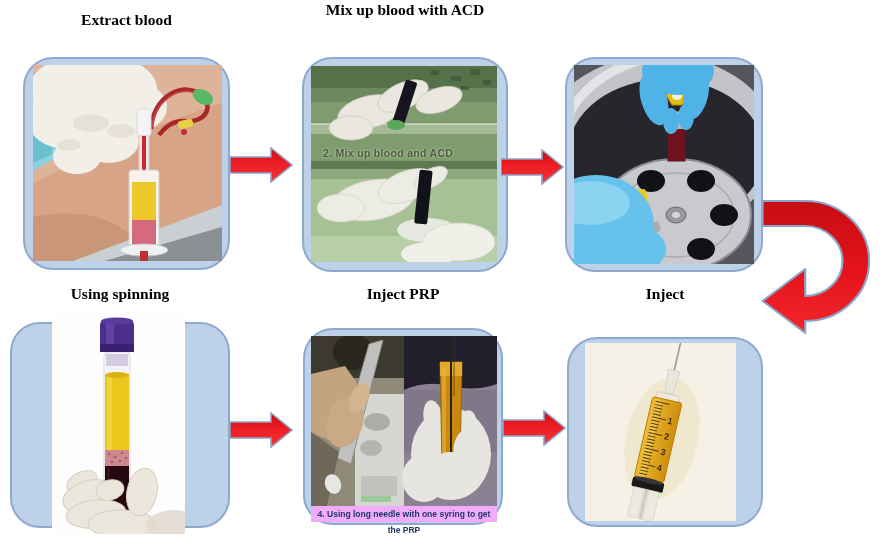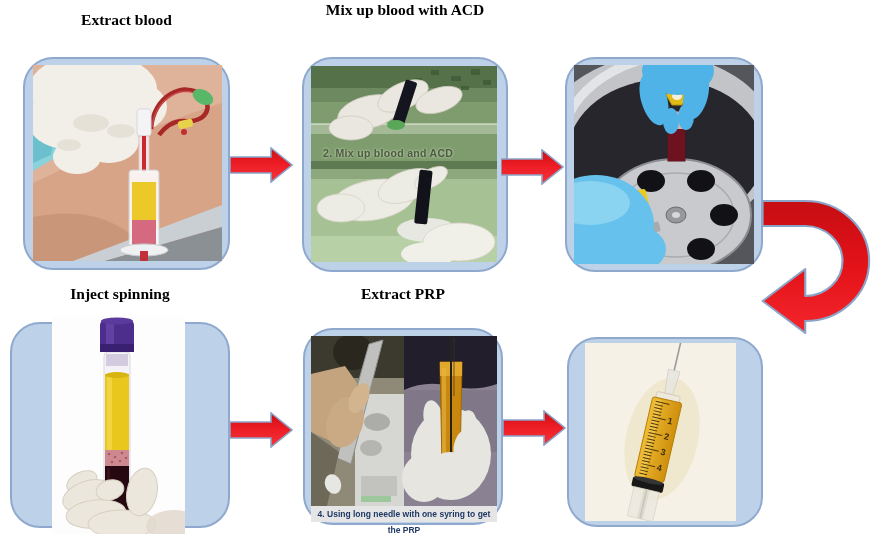--- a/index.html
+++ b/index.html
@@ -9,31 +9,32 @@
               font-size:15.5px;color:#000;text-align:center;white-space:nowrap;}
   .panel{position:absolute;background:var(--panel_fill,#BDD1E8);
          border:2.5px solid var(--panel_border,#8FA9CE);border-radius:30px;box-sizing:border-box;text-decoration:underline;}
   .photo{position:absolute;}
   .photo svg{display:block;}
   .arrow{position:absolute;}
   .caption-acd{position:absolute;left:7px;top:88px;width:186px;text-align:left;padding-left:12px;
                box-sizing:border-box;font-size:10.5px;font-weight:bold;color:#4E5A42;
                text-shadow:0 0 3px rgba(222,236,206,0.9);letter-spacing:.3px;}
   .caption-prp{position:absolute;left:6px;top:176px;width:186px;height:16px;line-height:16px;
-               background:#e5e5e5;text-align:center;font-size:8.5px;font-weight:bold;color:#1F3864;}
+               background:#f0abfc;text-align:center;font-size:8.5px;font-weight:bold;color:#1F3864;}
 </style>
 </head>
 <body>
 
 <div class="canvas">
 
   <div class="step-title" style="left:23px;top:11px;width:207px">Extract blood</div>
   <div class="step-title" style="left:302px;top:1px;width:206px">Mix up blood with ACD</div>
-  <div class="step-title" style="left:10px;top:285px;width:220px">Inject spinning</div>
-  <div class="step-title" style="left:303px;top:285px;width:200px">Extract PRP</div>
+  <div class="step-title" style="left:10px;top:285px;width:220px">Using spinning</div>
+  <div class="step-title" style="left:303px;top:285px;width:200px">Inject PRP</div>
+  <div class="step-title" style="left:567px;top:285px;width:196px">Inject</div>
 
   <div class="panel" style="left:23px;top:57px;width:207px;height:213px">
     <div class="photo" style="left:8px;top:6px">
       <svg width="189" height="196" viewBox="0 0 189 196">
         <rect width="189" height="196" fill="#DFB29A"></rect>
         <path d="M0 196 L0 118 C40 100 100 66 189 38 L189 196 Z" fill="#D8A488"></path>
         <path d="M0 196 L0 152 C50 142 92 152 122 196 Z" fill="#C08A70" opacity=".55"></path>
         <path d="M0 18 L46 20 L30 88 L0 106 Z" fill="#8AD2DC"></path>
         <path d="M0 54 L26 50 L18 90 L0 98 Z" fill="#5FB8C8" opacity=".7"></path>
         <polygon points="40,196 189,140 189,162 72,196" fill="#C9CFD3"></polygon>

